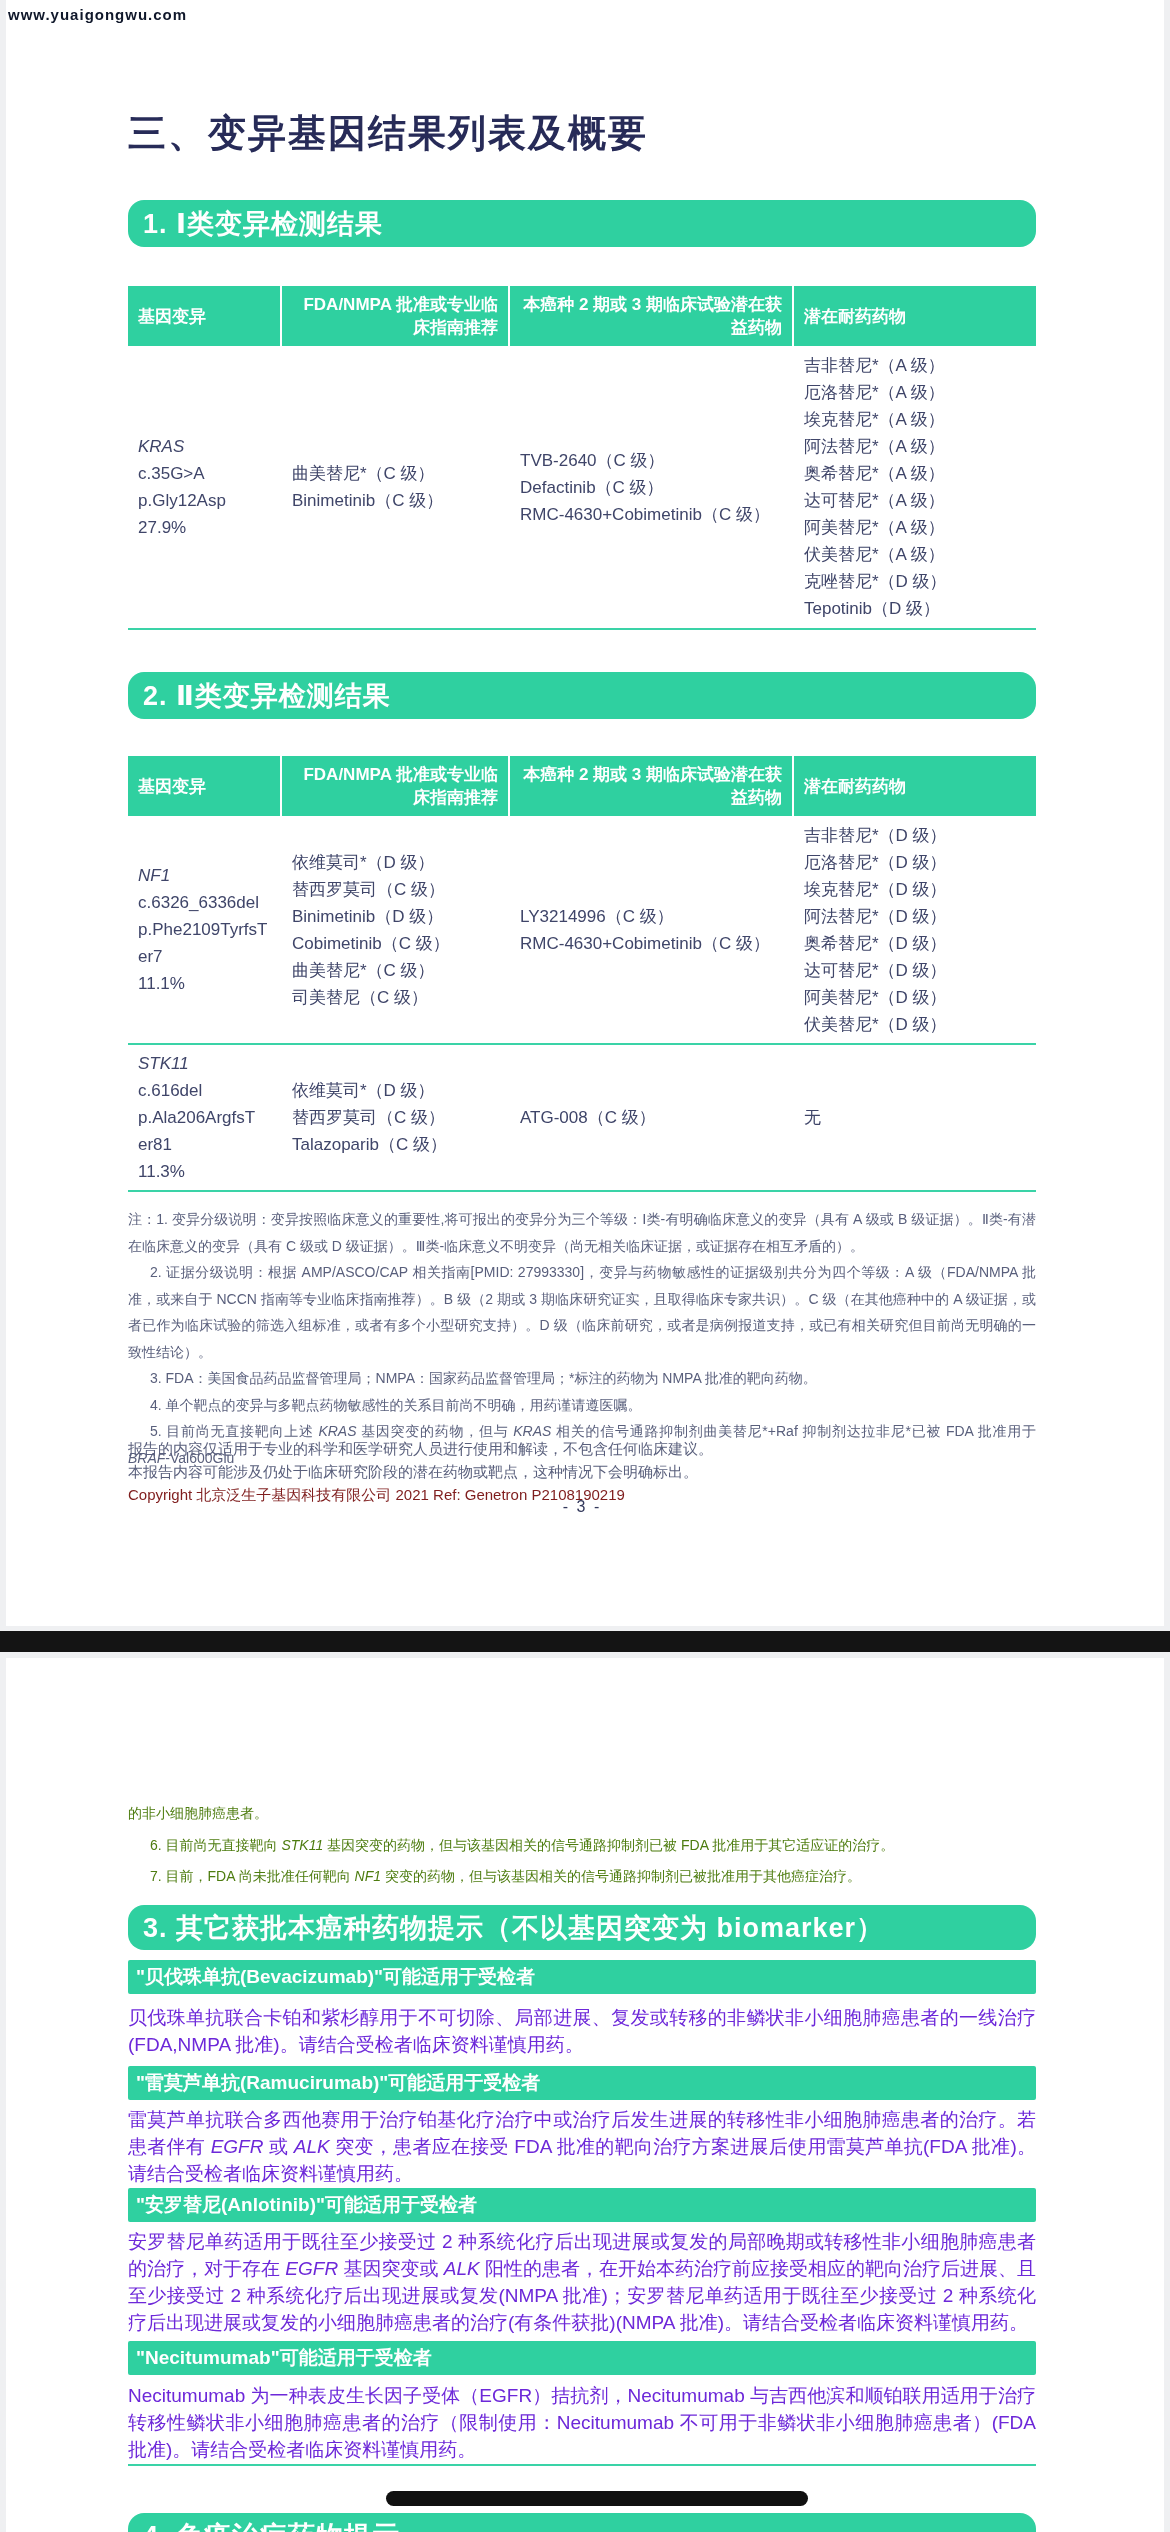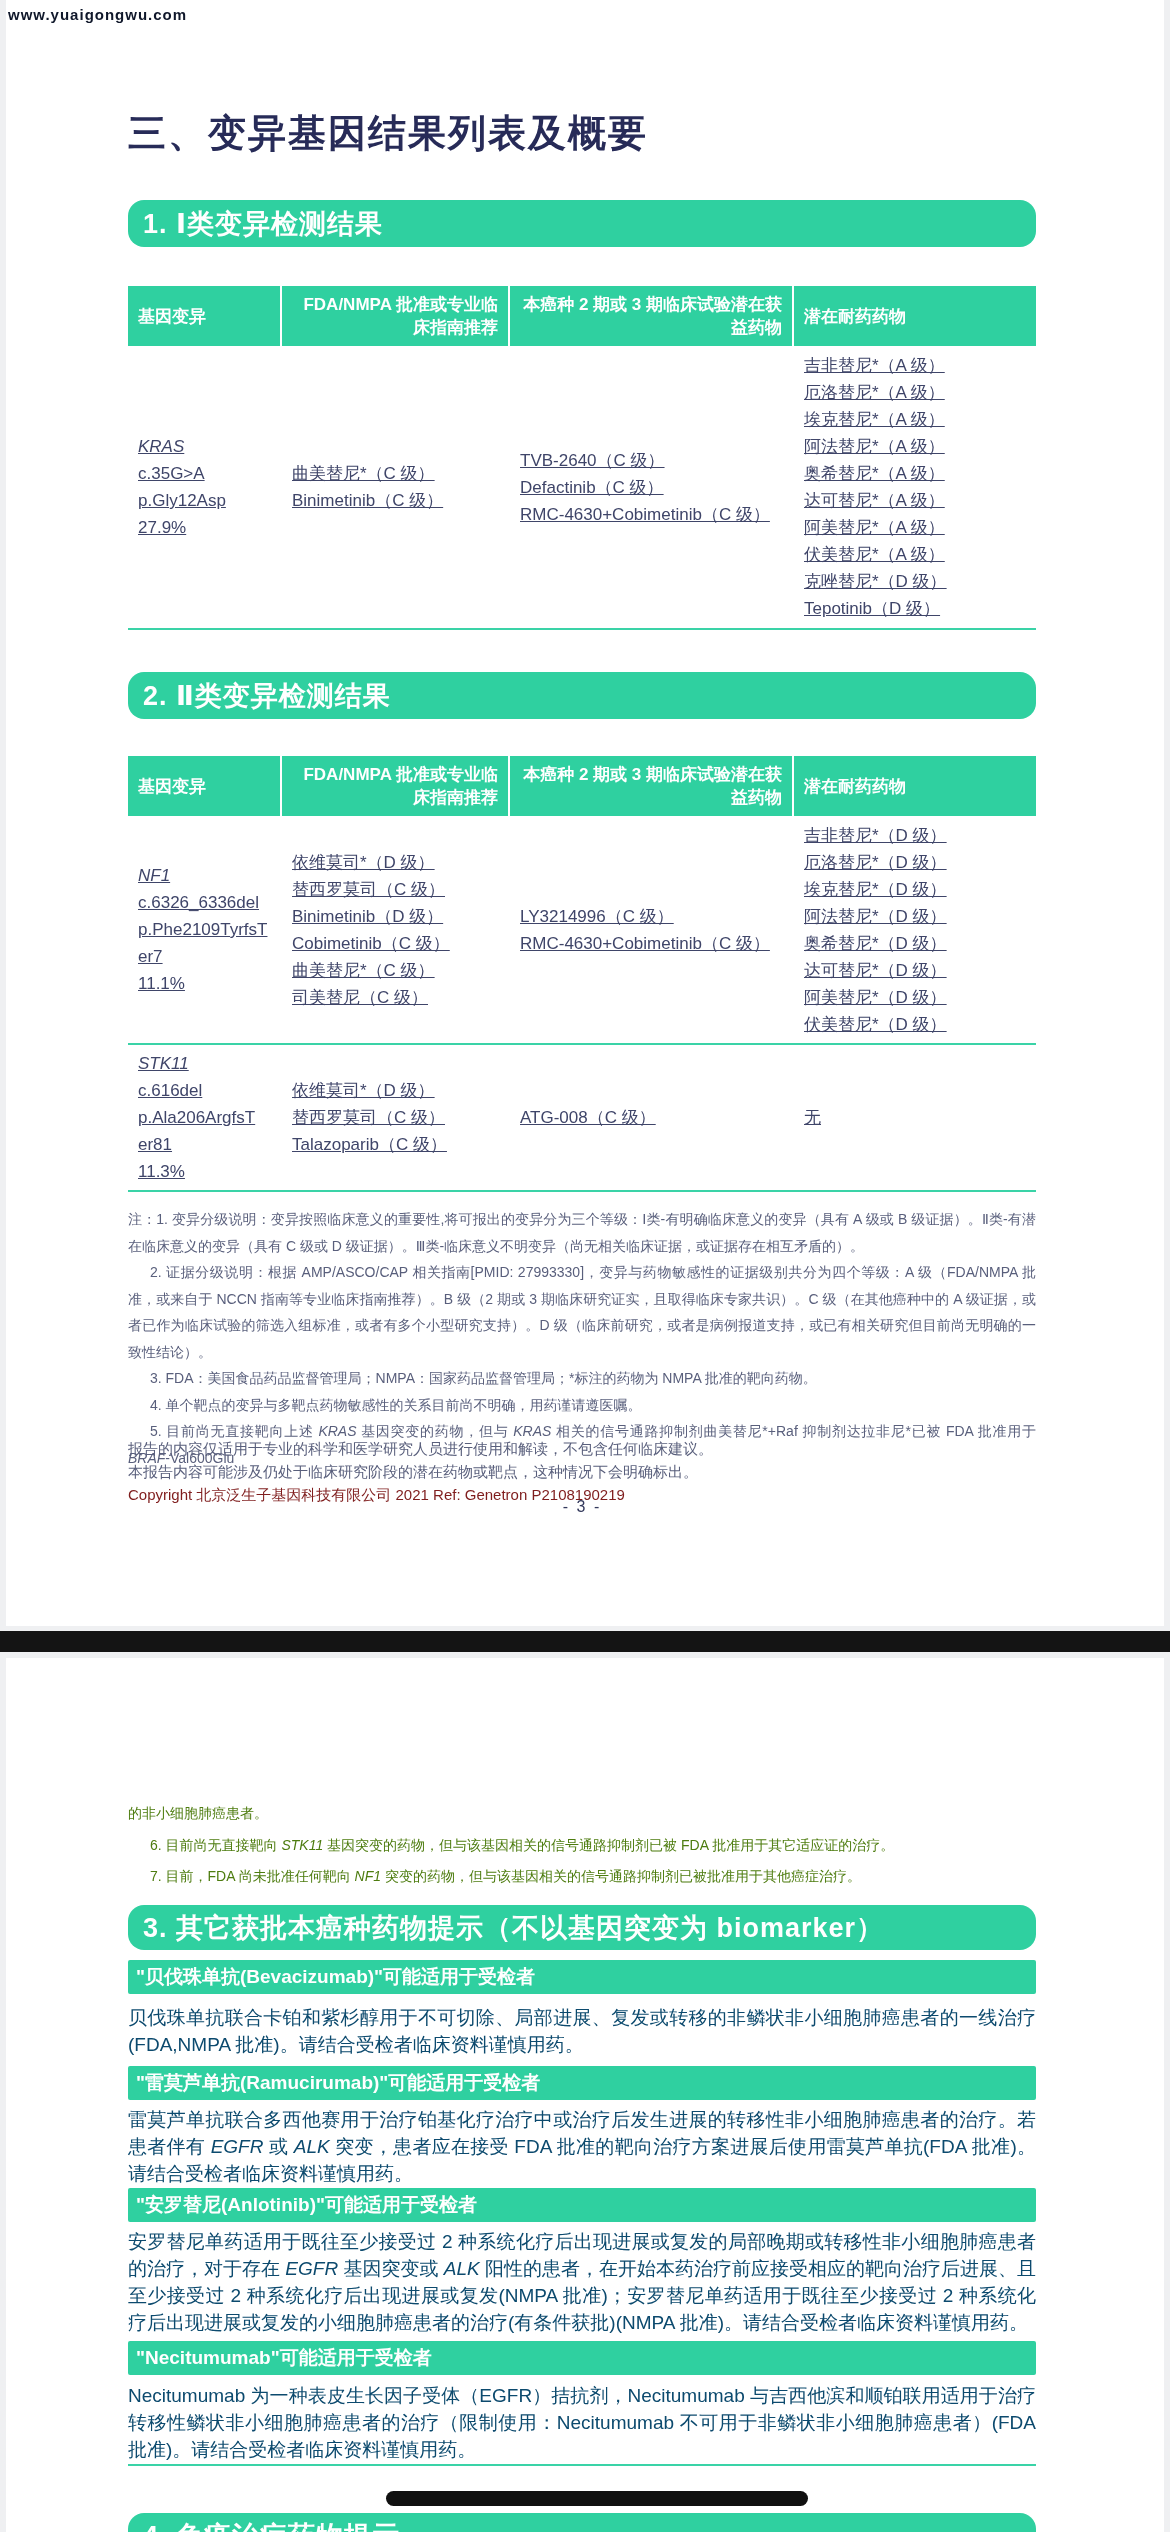--- a/index.html
+++ b/index.html
@@ -47,21 +47,21 @@
     box-sizing:border-box;
   }
   .trow{
     position:absolute;left:122px;width:908px;
     display:grid;grid-template-columns:152px 226px 282px 242px;column-gap:2px;
     border-bottom:2px solid #3ad3a7;box-sizing:border-box;
   }
   .td{
     display:flex;flex-direction:column;justify-content:center;
     padding:0 10px;box-sizing:border-box;
-    font-size:17px;line-height:27px;color:#3f4569;text-decoration:underline;
+    font-size:17px;line-height:27px;color:#3f4569;
   }
   .td .ln{white-space:nowrap;}
   .gene{font-style:italic;}
   .it{font-style:italic;}
   .notes{
     position:absolute;left:122px;top:1206px;width:908px;
     font-size:14px;line-height:26.5px;color:#595f7c;text-align:justify;
   }
   .notes p{margin:0;}
   .notes p.ind{text-indent:22px;}
@@ -74,21 +74,21 @@
     position:absolute;left:122px;top:1498px;width:908px;text-align:center;
     font-size:16px;color:#33395c;letter-spacing:2px;
   }
   .cont-line,.note-line{
     position:absolute;left:122px;width:908px;
     font-size:14px;line-height:26px;color:#4d7c0f;
   }
   .note-line.ind{text-indent:22px;}
   .drug-body{
     position:absolute;left:122px;width:908px;
-    font-size:19px;line-height:27px;color:#0c4a6e;text-align:justify;
+    font-size:19px;line-height:27px;color:#6d28d9;text-align:justify;
   }
   .green-hr{
     position:absolute;left:122px;width:908px;height:0;
     border-top:2px solid #3ad3a7;
   }
   .redaction{
     position:absolute;left:380px;top:833px;width:422px;height:15px;
     background:#101010;border-radius:8px;
   }
 </style>

